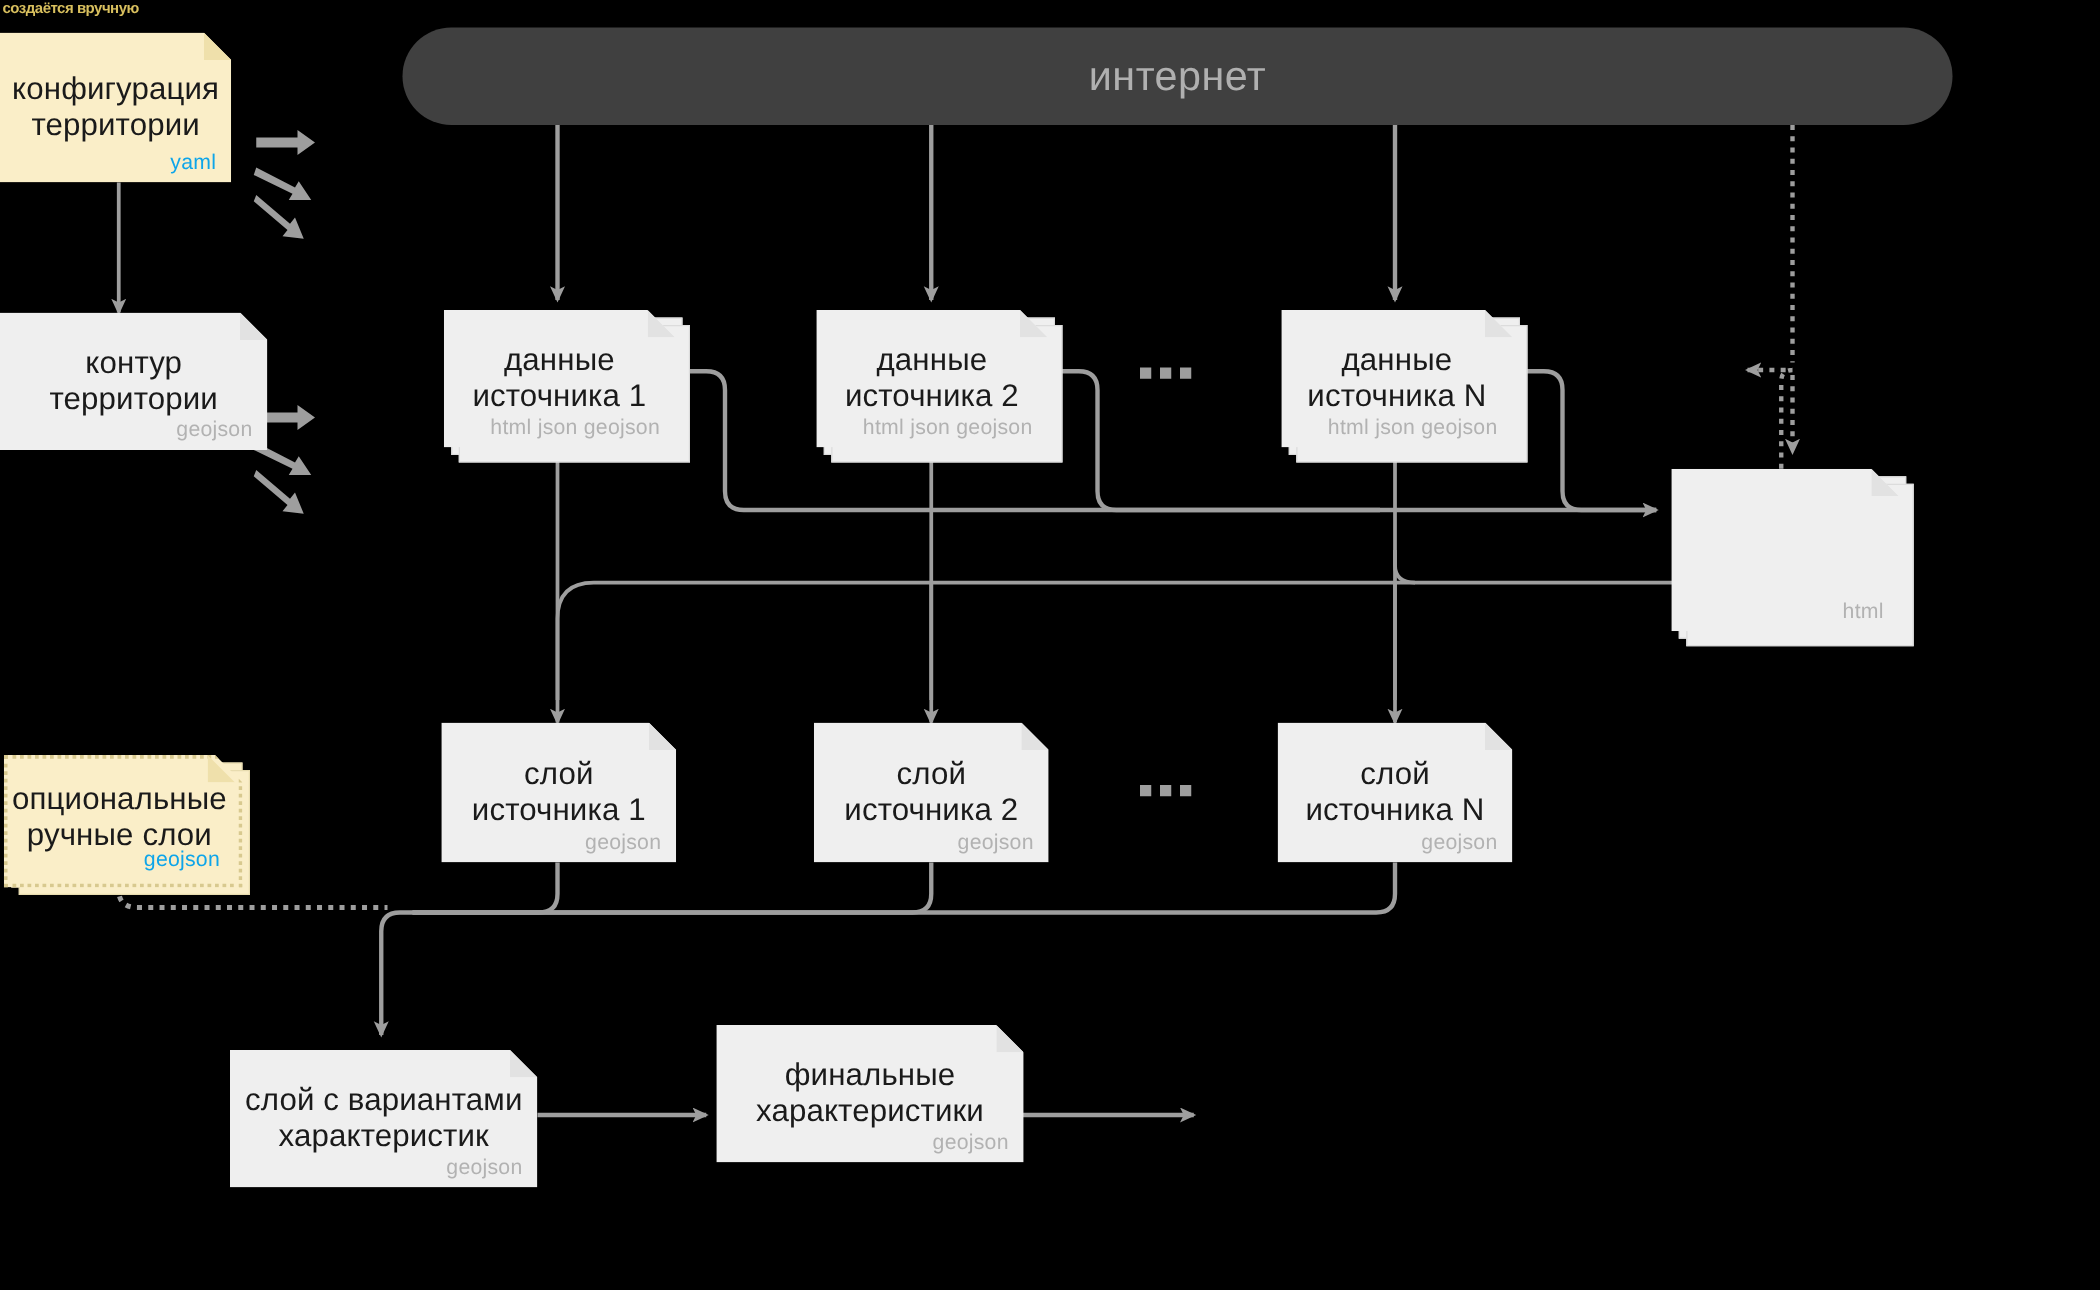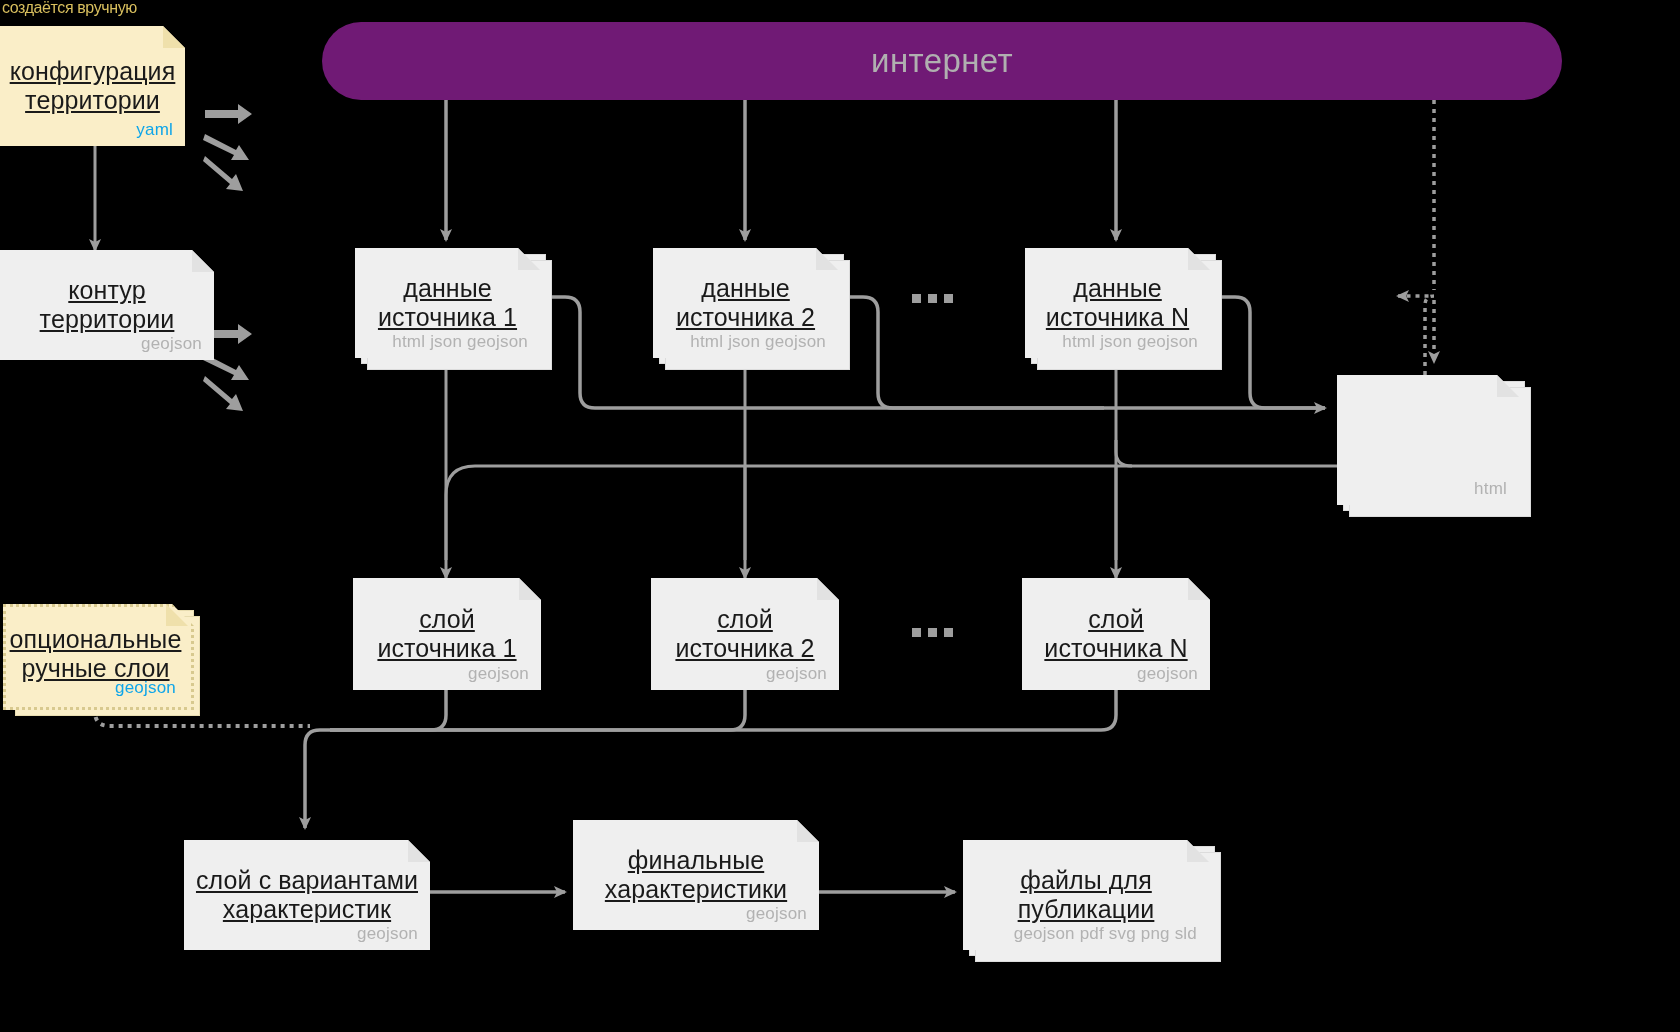--- a/index.html
+++ b/index.html
@@ -62,21 +62,20 @@
     height: 22px;
     background: #e2e2e2;
     -webkit-clip-path: polygon(0 0, 100% 100%, 0 100%);
     clip-path: polygon(0 0, 100% 100%, 0 100%);
   }
   .node .label {
     position: relative;
     z-index: 3;
     padding: 0 4px;
     white-space: pre-line;
-    text-decoration: underline;
   }
   .node .fmt {
     position: absolute;
     right: 12px;
     bottom: 6px;
     z-index: 3;
     font-size: 17px;
     color: #b2b2b2;
     letter-spacing: 0.2px;
     white-space: nowrap;
@@ -104,36 +103,36 @@
     -webkit-clip-path: polygon(0 0, calc(100% - 22px) 0, 100% 22px, 100% 100%, 0 100%);
     clip-path: polygon(0 0, calc(100% - 22px) 0, 100% 22px, 100% 100%, 0 100%);
   }
   .node.dotted .stack1,
   .node.dotted .stack2 { background: #faeec8; border: 1px solid #e8dcaf; }
 
   
   .pill {
     position: absolute;
     box-sizing: border-box;
-    background: #701a75;
+    background: #404040;
     border-radius: 48px;
     display: flex;
     align-items: center;
     justify-content: center;
     color: #b0b0b0;
     font-size: 33px;
     letter-spacing: 0.4px;
   }
 
   
   .banner {
     position: absolute;
     color: #d8bf5e;
-    font-size: 16px;
-    font-weight: normal;
+    font-size: 12px;
+    font-weight: bold;
     letter-spacing: -0.4px;
     white-space: nowrap;
   }
 
   
   .dots {
     position: absolute;
     display: flex;
     gap: 7px;
     align-items: center;
@@ -323,23 +322,14 @@
   </div>
 
   <div class="node" style="left:573px; top:820px; width:246px; height:110px;">
     <div class="sheet"></div>
     <div class="fold"></div>
     <div class="label">финальные
 характеристики</div>
     <div class="fmt">geojson</div>
   </div>
 
-  <div class="node stacked" style="left:963px; top:840px; width:246px; height:110px;">
-    <div class="stack1"></div>
-    <div class="stack2"></div>
-    <div class="sheet"></div>
-    <div class="fold"></div>
-    <div class="label">файлы для
-публикации</div>
-    <div class="fmt">geojson pdf svg png sld</div>
-  </div>
 
 </div>
 
 </body></html>

